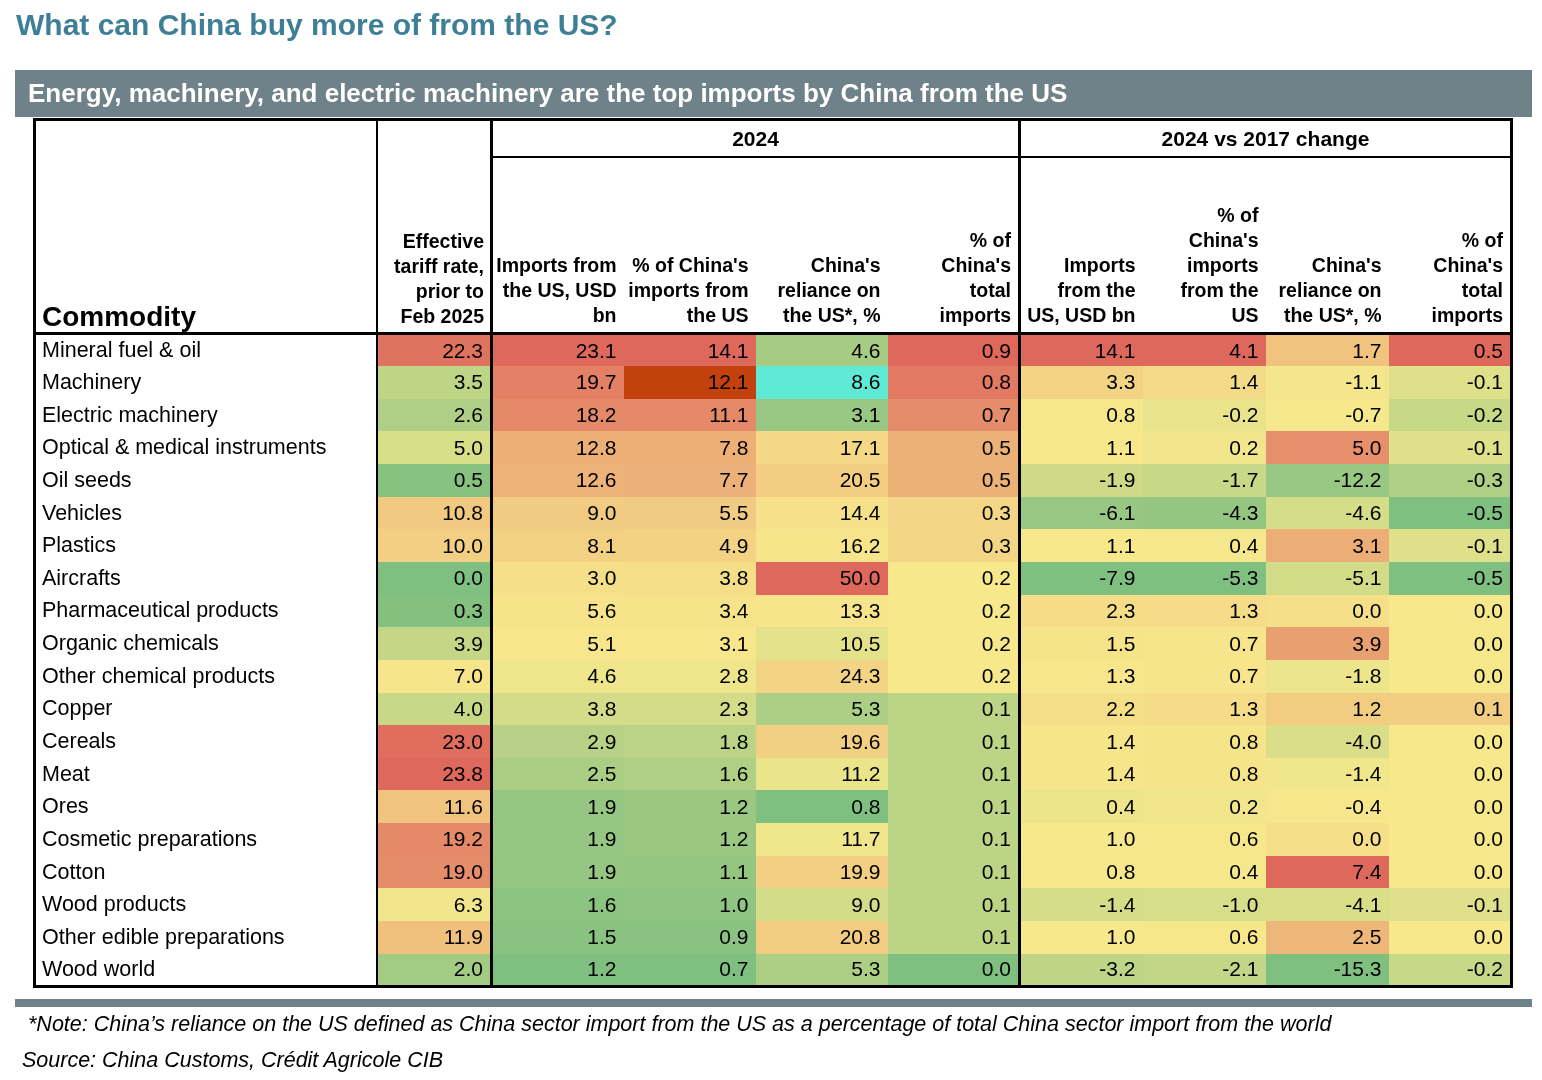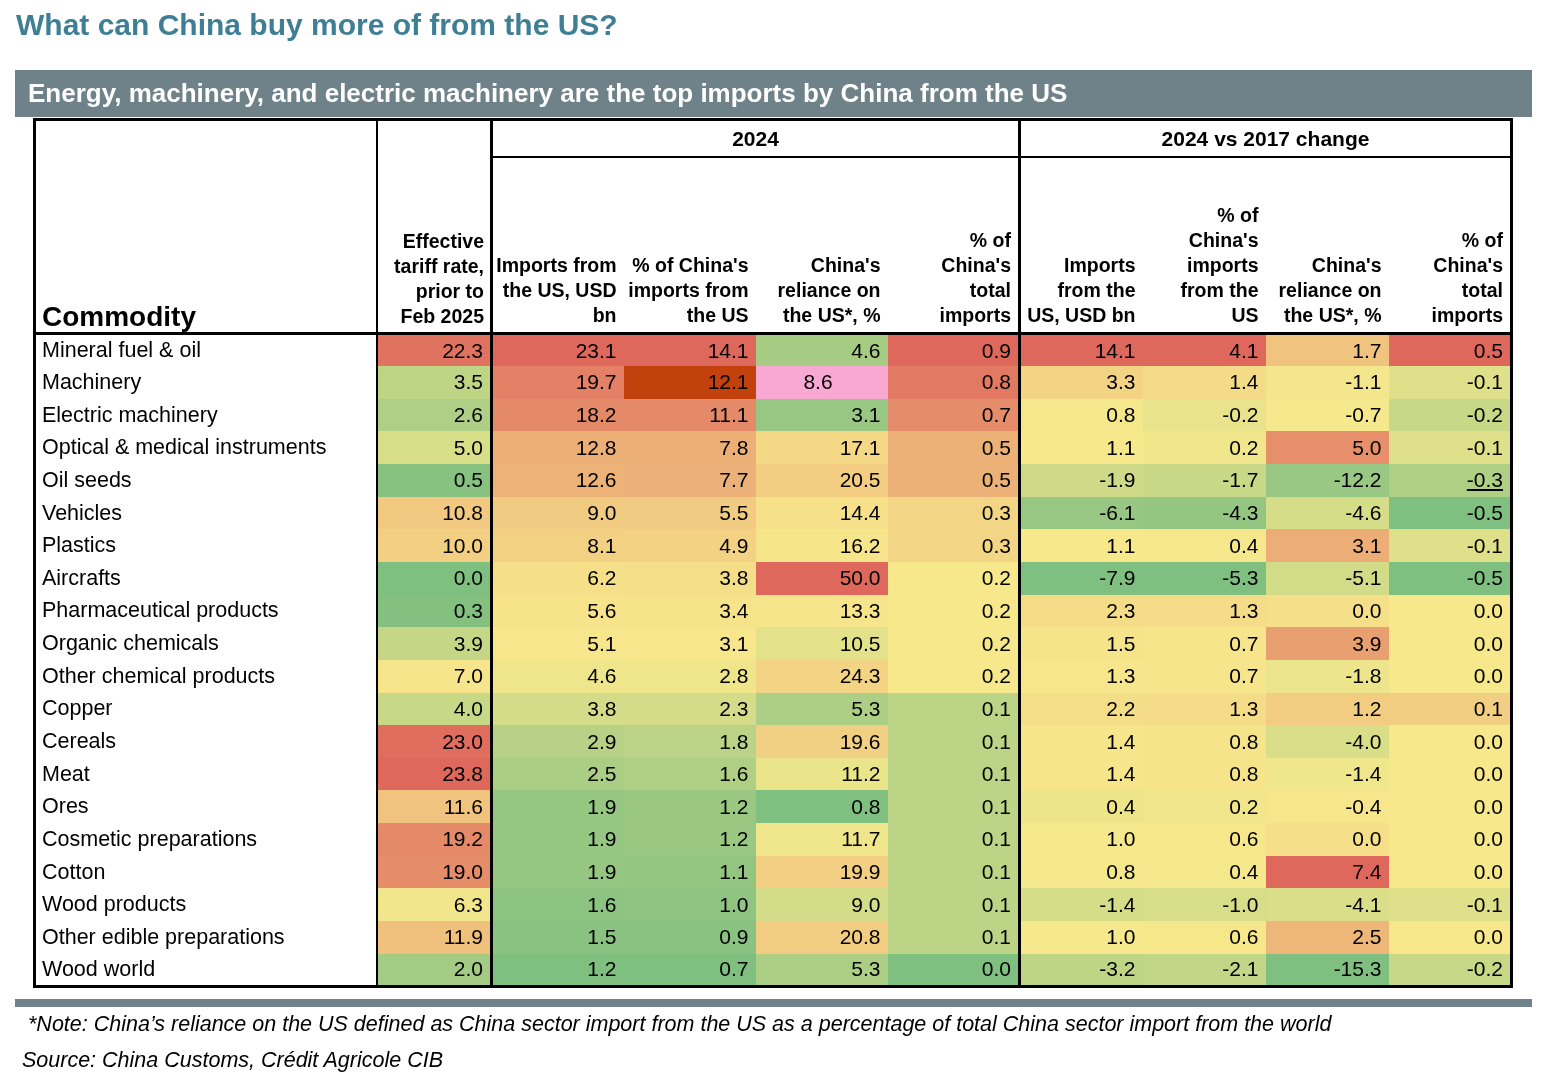--- a/index.html
+++ b/index.html
@@ -102,21 +102,21 @@
         <td style="background: rgb(222, 104, 92);">14.1</td>
         <td style="background: rgb(222, 104, 92);">4.1</td>
         <td style="background: rgb(240, 196, 126);">1.7</td>
         <td style="background: rgb(222, 104, 92);">0.5</td>
       </tr>
       <tr>
         <td class="commodity">Machinery</td>
         <td class="sepbold" style="background: rgb(190, 213, 134);">3.5</td>
         <td style="background: rgb(227, 128, 101);">19.7</td>
         <td style="background: #c2410c;">12.1</td>
-        <td style="background: #f9a8d4; text-align: center;">8.6</td>
+        <td style="background: #5eead4;">8.6</td>
         <td class="sepbold" style="background: rgb(226, 122, 99);">0.8</td>
         <td style="background: rgb(243, 212, 133);">3.3</td>
         <td style="background: rgb(244, 219, 135);">1.4</td>
         <td style="background: rgb(243, 230, 140);">-1.1</td>
         <td style="background: rgb(223, 224, 138);">-0.1</td>
       </tr>
       <tr>
         <td class="commodity">Electric machinery</td>
         <td class="sepbold" style="background: rgb(174, 207, 133);">2.6</td>
         <td style="background: rgb(229, 138, 105);">18.2</td>
@@ -143,21 +143,21 @@
       <tr>
         <td class="commodity">Oil seeds</td>
         <td class="sepbold" style="background: rgb(136, 194, 129);">0.5</td>
         <td style="background: rgb(236, 178, 120);">12.6</td>
         <td style="background: rgb(236, 177, 120);">7.7</td>
         <td style="background: rgb(242, 205, 130);">20.5</td>
         <td class="sepbold" style="background: rgb(236, 177, 119);">0.5</td>
         <td style="background: rgb(207, 218, 136);">-1.9</td>
         <td style="background: rgb(201, 216, 135);">-1.7</td>
         <td style="background: rgb(152, 200, 131);">-12.2</td>
-        <td style="background: rgb(175, 207, 133); text-decoration: underline;">-0.3</td>
+        <td style="background: rgb(175, 207, 133);">-0.3</td>
       </tr>
       <tr>
         <td class="commodity">Vehicles</td>
         <td class="sepbold" style="background: rgb(241, 201, 128);">10.8</td>
         <td style="background: rgb(241, 203, 129);">9.0</td>
         <td style="background: rgb(241, 203, 129);">5.5</td>
         <td style="background: rgb(246, 225, 138);">14.4</td>
         <td class="sepbold" style="background: rgb(243, 214, 133);">0.3</td>
         <td style="background: rgb(151, 199, 130);">-6.1</td>
         <td style="background: rgb(148, 198, 130);">-4.3</td>
@@ -172,21 +172,21 @@
         <td style="background: rgb(247, 229, 139);">16.2</td>
         <td class="sepbold" style="background: rgb(243, 214, 133);">0.3</td>
         <td style="background: rgb(247, 232, 140);">1.1</td>
         <td style="background: rgb(245, 231, 140);">0.4</td>
         <td style="background: rgb(236, 173, 118);">3.1</td>
         <td style="background: rgb(223, 224, 138);">-0.1</td>
       </tr>
       <tr>
         <td class="commodity">Aircrafts</td>
         <td class="sepbold" style="background: rgb(127, 191, 128);">0.0</td>
-        <td style="background: rgb(245, 223, 136);">6.2</td>
+        <td style="background: rgb(245, 223, 136);">3.0</td>
         <td style="background: rgb(245, 222, 136);">3.8</td>
         <td style="background: rgb(222, 104, 92);">50.0</td>
         <td class="sepbold" style="background: rgb(247, 232, 140);">0.2</td>
         <td style="background: rgb(127, 191, 128);">-7.9</td>
         <td style="background: rgb(127, 191, 128);">-5.3</td>
         <td style="background: rgb(210, 219, 136);">-5.1</td>
         <td style="background: rgb(127, 191, 128);">-0.5</td>
       </tr>
       <tr>
         <td class="commodity">Pharmaceutical products</td>

